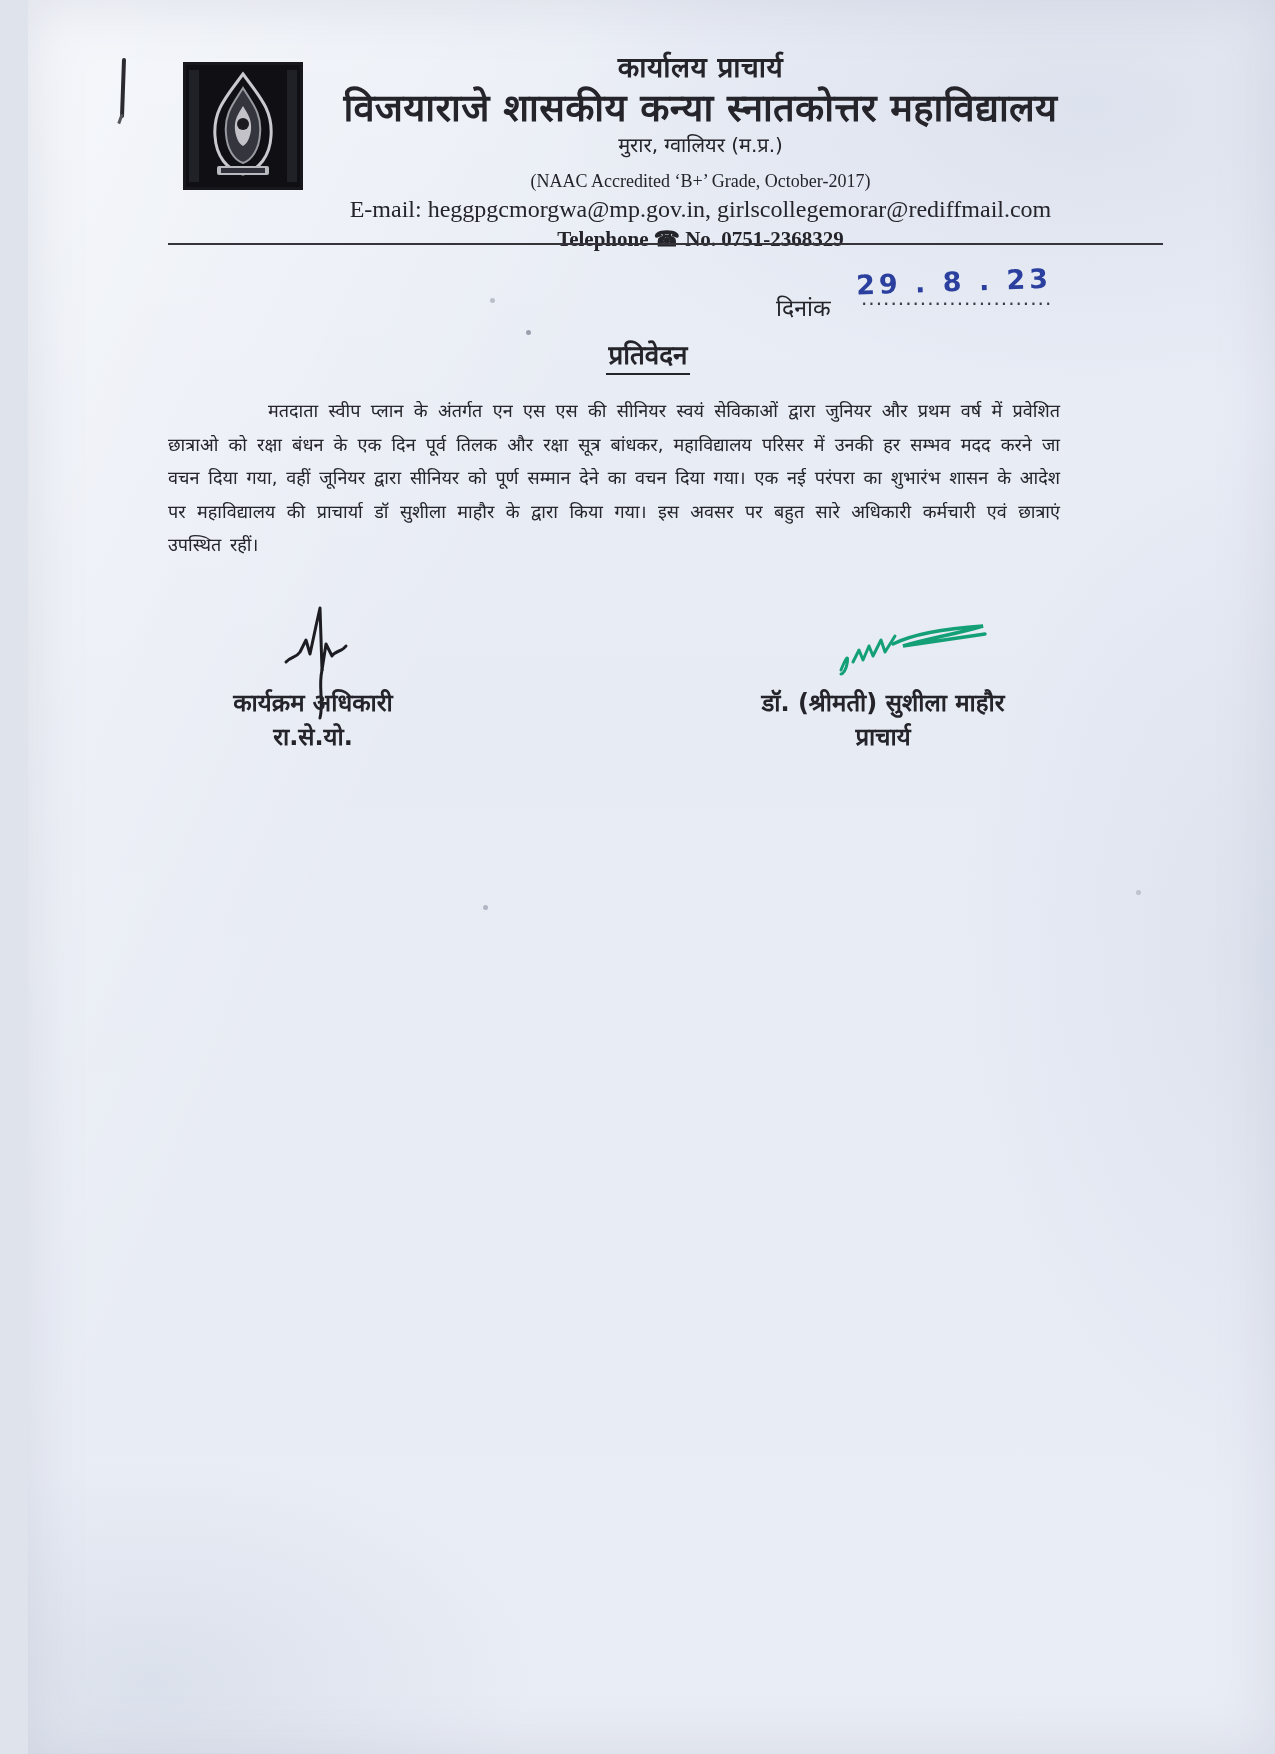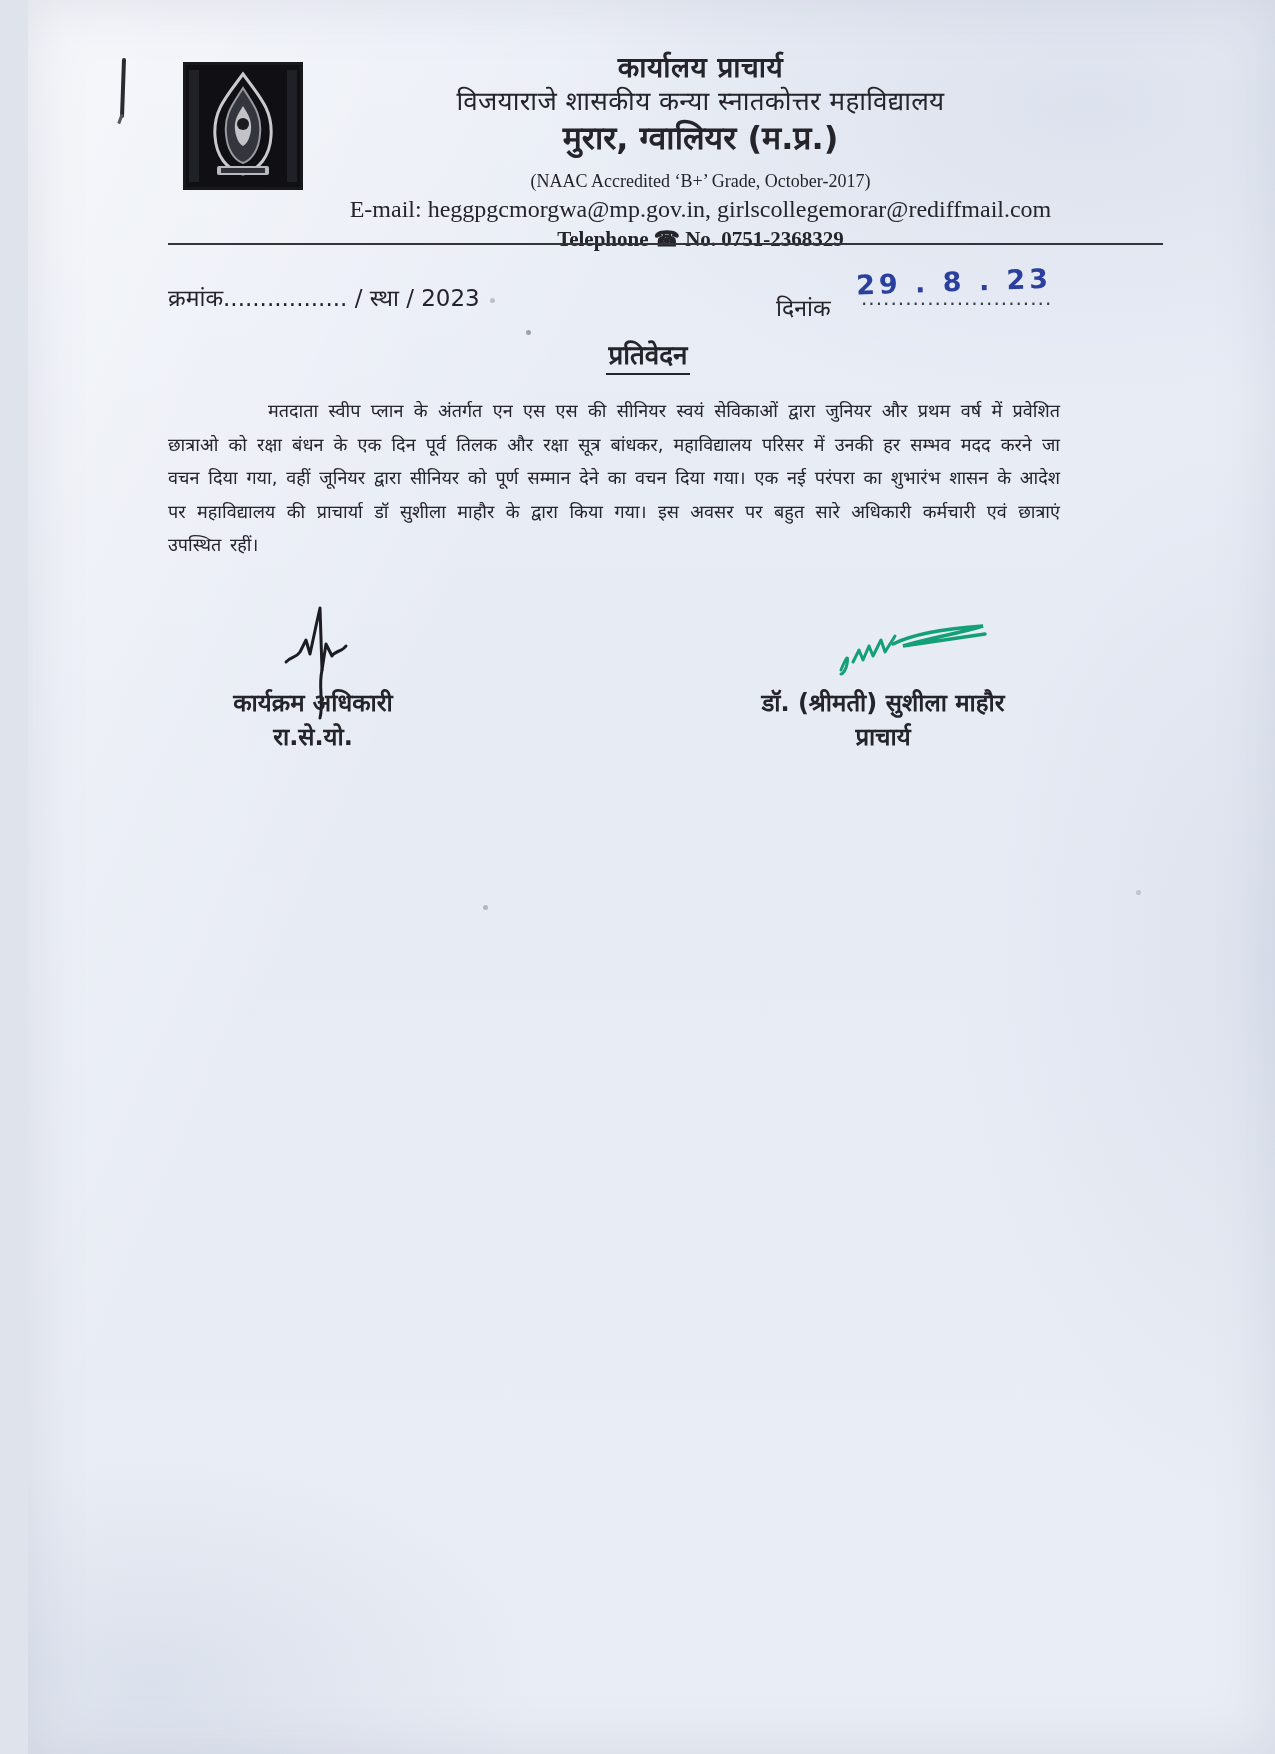--- a/index.html
+++ b/index.html
@@ -21,22 +21,22 @@
     color:#24242a;
     margin-left:28px;
   }
   .abs{position:absolute;}
   
   .pen-mark{left:93px;top:58px;width:4px;height:60px;background:#2a2a30;border-radius:3px;transform:rotate(2deg);}
   .pen-mark:after{content:"";position:absolute;left:-1px;top:56px;width:3px;height:10px;background:#55555e;transform:rotate(18deg);}
   .logo-box{left:155px;top:62px;width:120px;height:128px;}
   .header-text{left:285px;top:50px;width:775px;text-align:center;line-height:1.25;}
   .h-office{font-size:28px;font-weight:bold;letter-spacing:.5px;}
-  .h-college{font-size:26px;font-weight:normal;letter-spacing:.3px;}
-  .h-loc{font-size:32px;font-weight:bold;}
+  .h-college{font-size:38px;font-weight:bold;letter-spacing:.3px;}
+  .h-loc{font-size:20px;font-weight:normal;}
   .h-naac{font-family:"Liberation Serif","DejaVu Serif",serif;font-size:18px;font-weight:normal;margin-top:12px;}
   .h-email{font-family:"Liberation Serif","DejaVu Serif",serif;font-size:24px;margin-top:2px;}
   .h-phone{font-family:"Liberation Serif","DejaVu Serif",serif;font-size:21px;font-weight:bold;margin-top:2px;}
   .rule{left:140px;top:243px;width:995px;height:2px;background:#34343a;}
   
   .ref-serial{left:140px;top:281px;font-size:23px;}
   .ref-date-label{left:748px;top:291px;font-size:23px;font-family:Liberation Mono, monospace;}
   .ref-date-dots{left:833px;top:286px;font-size:20px;letter-spacing:1px;color:#3a3a40;}
   .handwritten-date{
     left:828px;top:266px;width:200px;
@@ -85,21 +85,20 @@
     <div class="h-office">कार्यालय प्राचार्य</div>
     <div class="h-college">विजयाराजे शासकीय कन्या स्नातकोत्तर महाविद्यालय</div>
     <div class="h-loc">मुरार, ग्वालियर (म.प्र.)</div>
     <div class="h-naac">(NAAC Accredited ‘B+’ Grade, October-2017)</div>
     <div class="h-email">E-mail: heggpgcmorgwa@mp.gov.in, girlscollegemorar@rediffmail.com</div>
     <div class="h-phone">Telephone ☎ No. 0751-2368329</div>
   </div>
 
   <div class="abs rule"></div>
 
-  <div class="abs ref-serial">क्रमांक................. / स्था / 2023</div>
   <div class="abs ref-date-label">दिनांक</div>
   <div class="abs ref-date-dots">..........................</div>
   <div class="abs handwritten-date">29 . 8 . 23</div>
 
   <div class="abs doc-title">
     <span>प्रतिवेदन</span>
   </div>
 
   <div class="abs body-para">मतदाता स्वीप प्लान के अंतर्गत एन एस एस की सीनियर स्वयं सेविकाओं द्वारा जुनियर और प्रथम वर्ष में प्रवेशित  छात्राओ को रक्षा बंधन के एक दिन पूर्व तिलक और रक्षा सूत्र बांधकर, महाविद्यालय परिसर में उनकी हर सम्भव मदद करने जा वचन दिया गया, वहीं जूनियर द्वारा सीनियर को पूर्ण सम्मान देने का वचन दिया गया। एक नई परंपरा का शुभारंभ शासन के आदेश पर महाविद्यालय की प्राचार्या डॉ सुशीला माहौर के द्वारा किया गया। इस अवसर पर बहुत सारे अधिकारी कर्मचारी एवं छात्राएं उपस्थित रहीं।</div>
 

